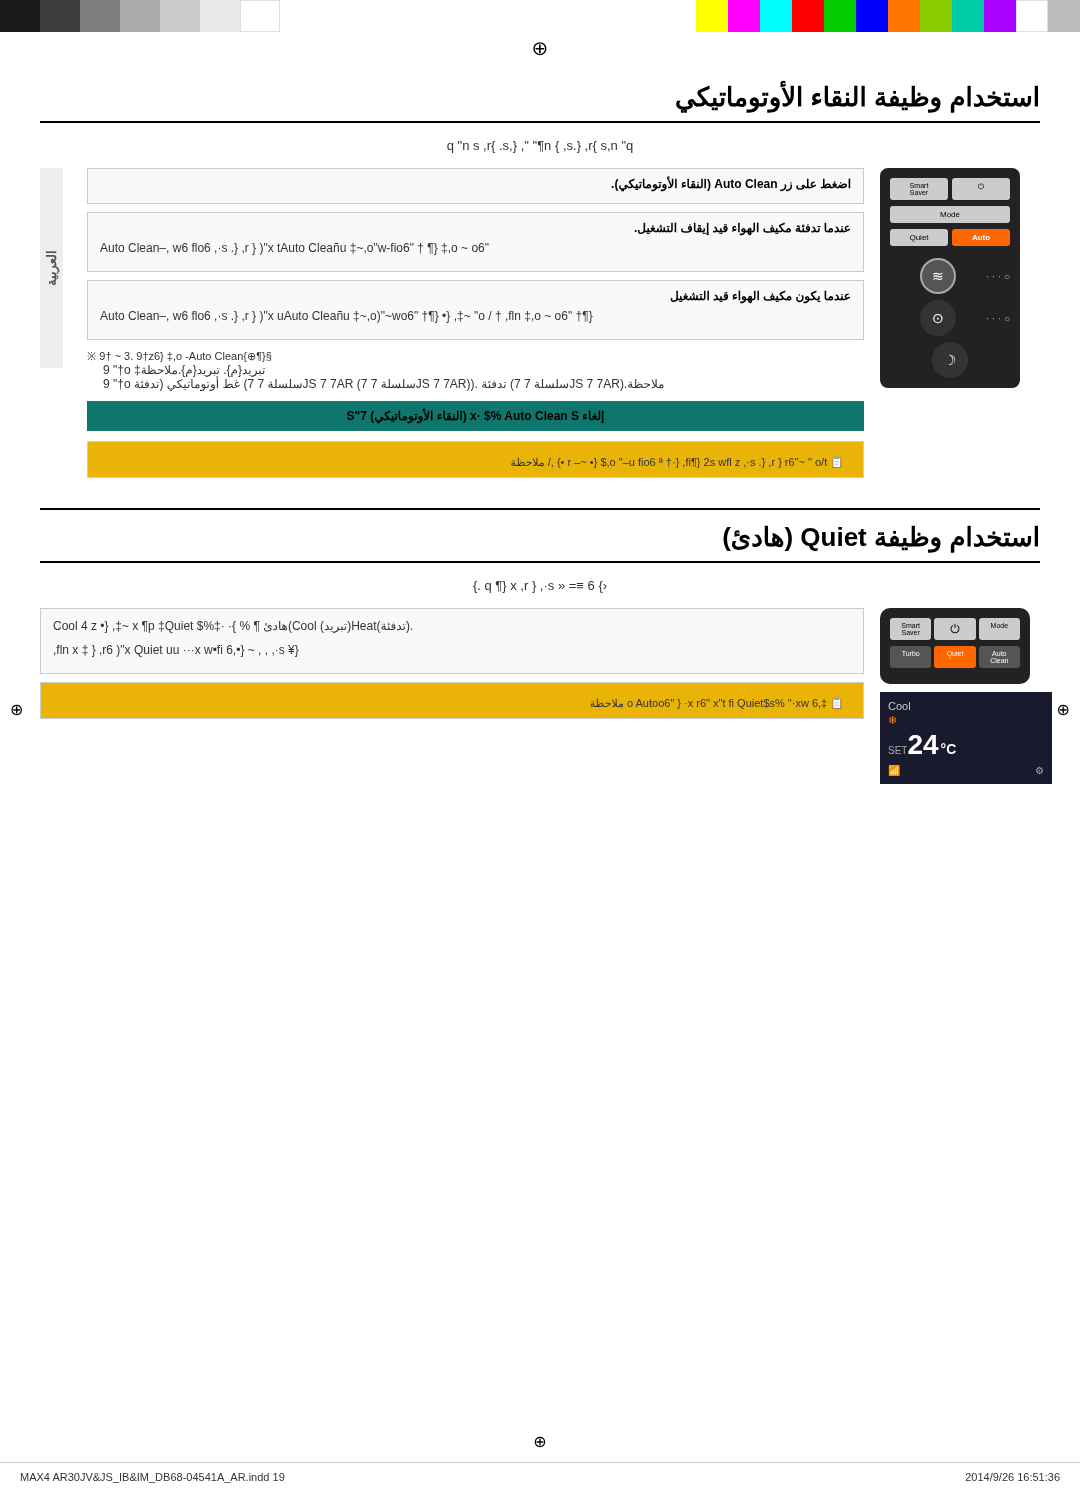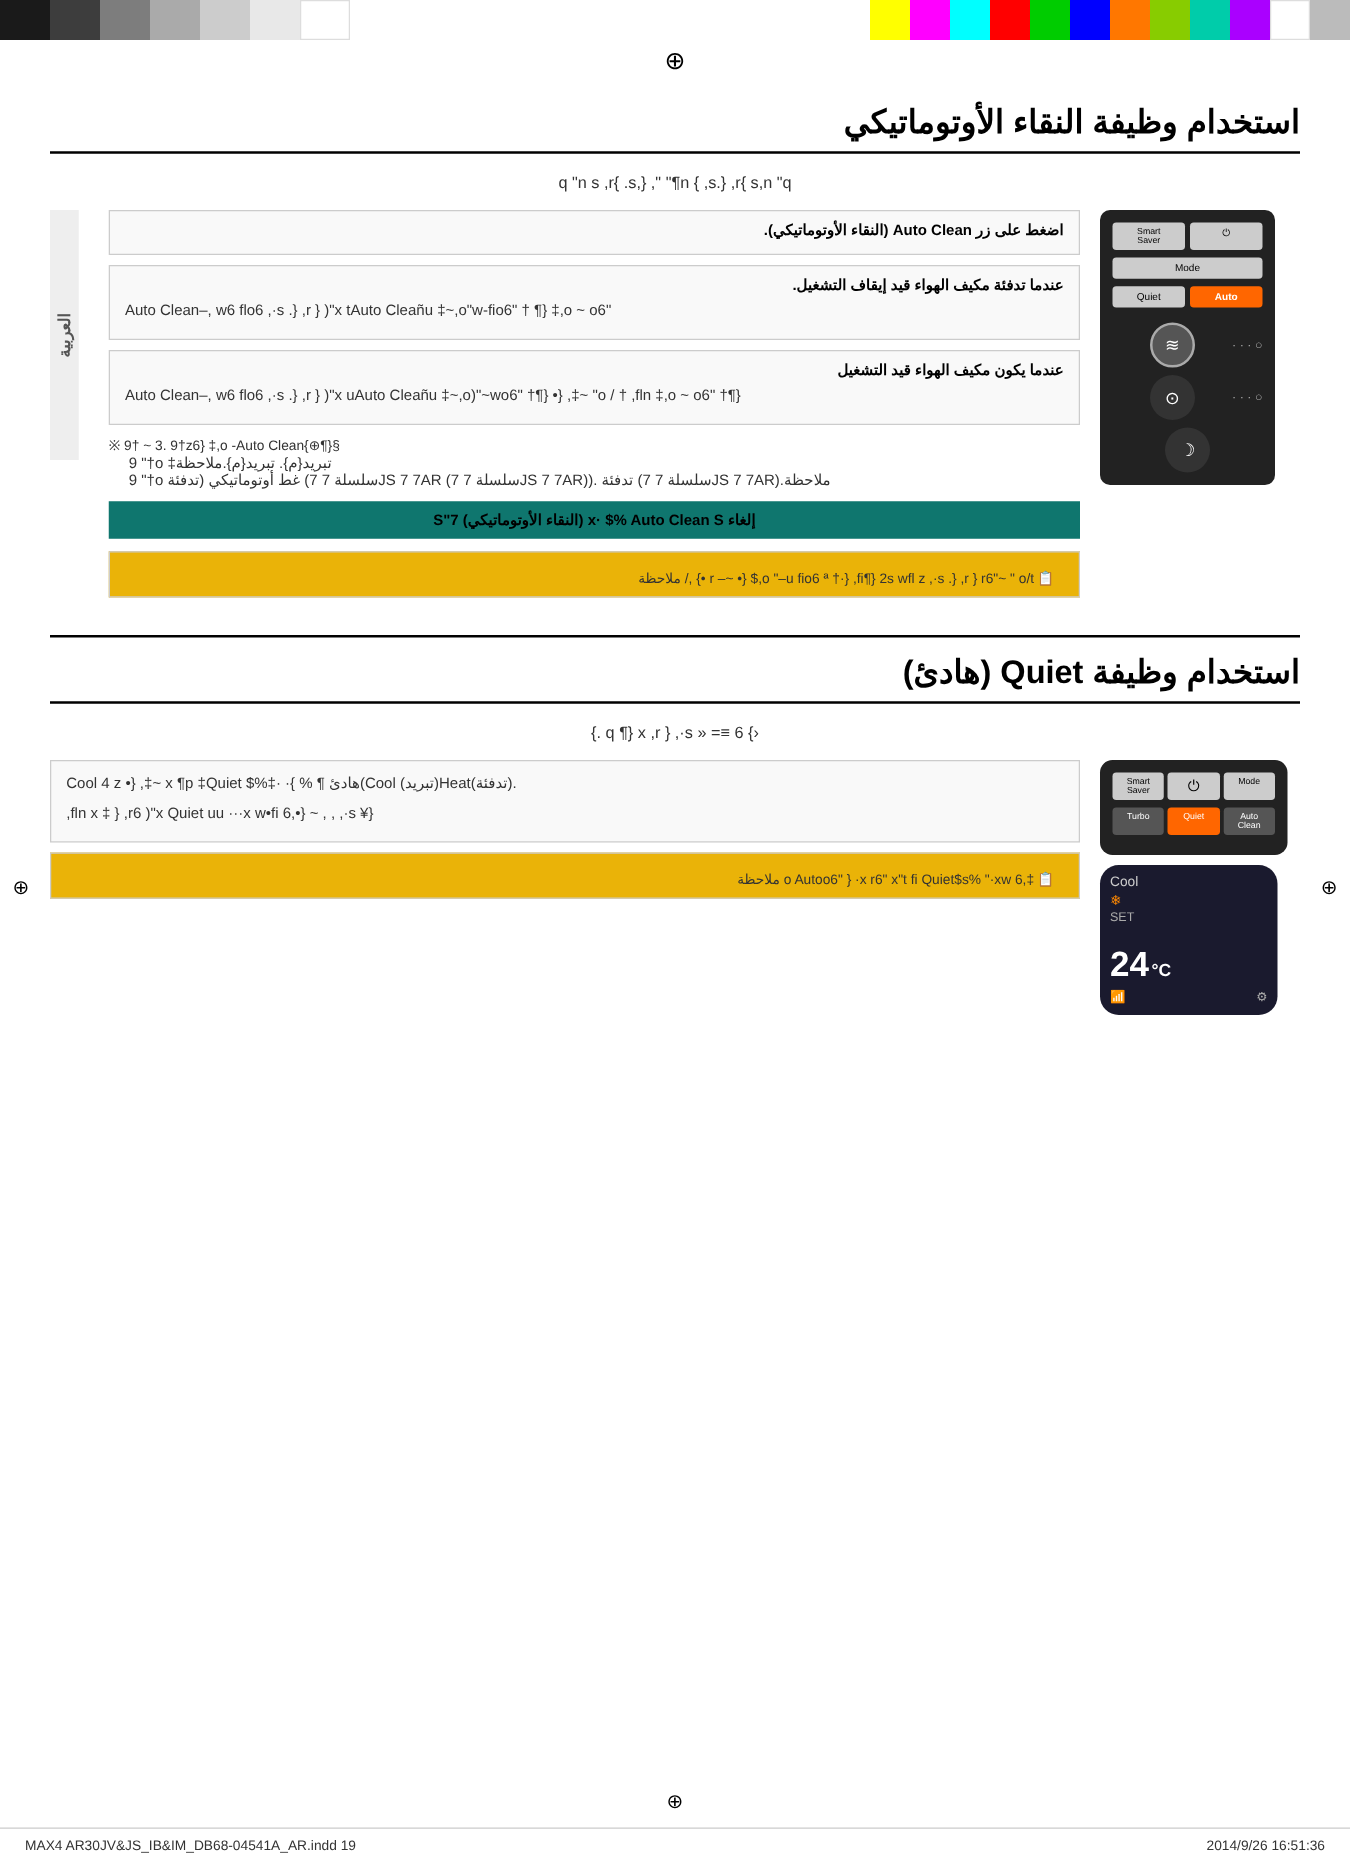--- a/index.html
+++ b/index.html
@@ -218,25 +218,25 @@
       background: #ccc;
       color: #000;
     }
     .remote-quiet .btn.turbo {
       background: #555;
     }
 
     
     .display-panel {
       background: #1a1a2e;
-      border-radius: 15px;
+      border-radius: 0;
       padding: 8px;
       margin-top: 8px;
       color: #fff;
-      width: 142px;
+      width: 172px;
     }
 
     .display-mode {
       font-size: 11px;
       color: #ccc;
       text-align: left;
       margin-bottom: 2px;
     }
 
     .display-temp {
@@ -522,21 +522,21 @@
           <div style="display:grid;grid-template-columns:1fr 1fr 1fr;gap:3px;margin-bottom:6px;">
             <div class="btn turbo">Turbo</div>
             <div class="btn highlighted" style="background:#ff6600;color:#fff;">Quiet</div>
             <div class="btn" style="font-size:7px;">Auto<br>Clean</div>
           </div>
         </div>
 
         <div class="display-panel">
           <div class="display-mode">Cool</div>
           <div style="font-size:11px;color:#ff8800;margin-bottom:2px;">❄</div>
-          <div style="display:flex;align-items:baseline;gap:16px;flex-direction:column;">
+          <div style="display:flex;align-items:baseline;gap:0;">
             <div class="display-set">SET</div>
             <div class="display-temp">
               <span>24</span>
               <span class="display-deg">°C</span>
             </div>
           </div>
           <div class="display-icons-row">
             <span>📶</span>
             <span>⚙</span>
           </div>

